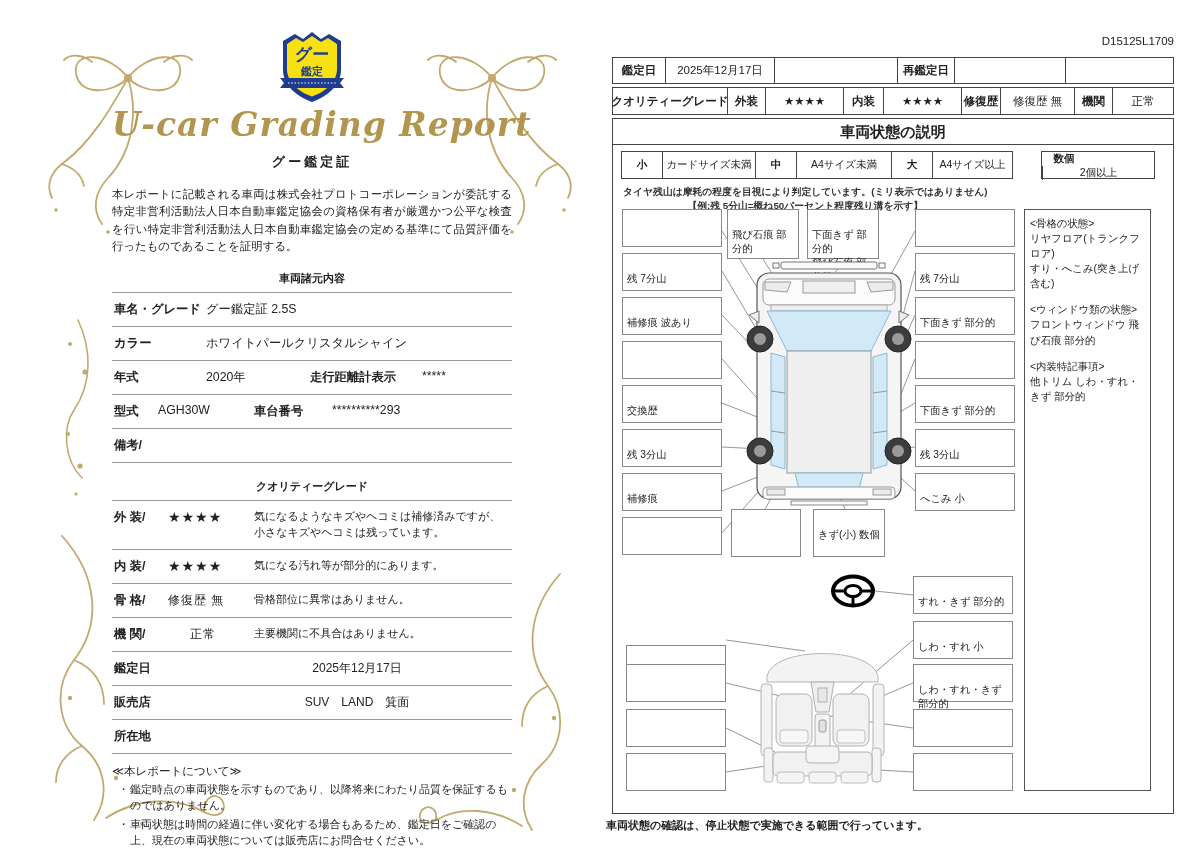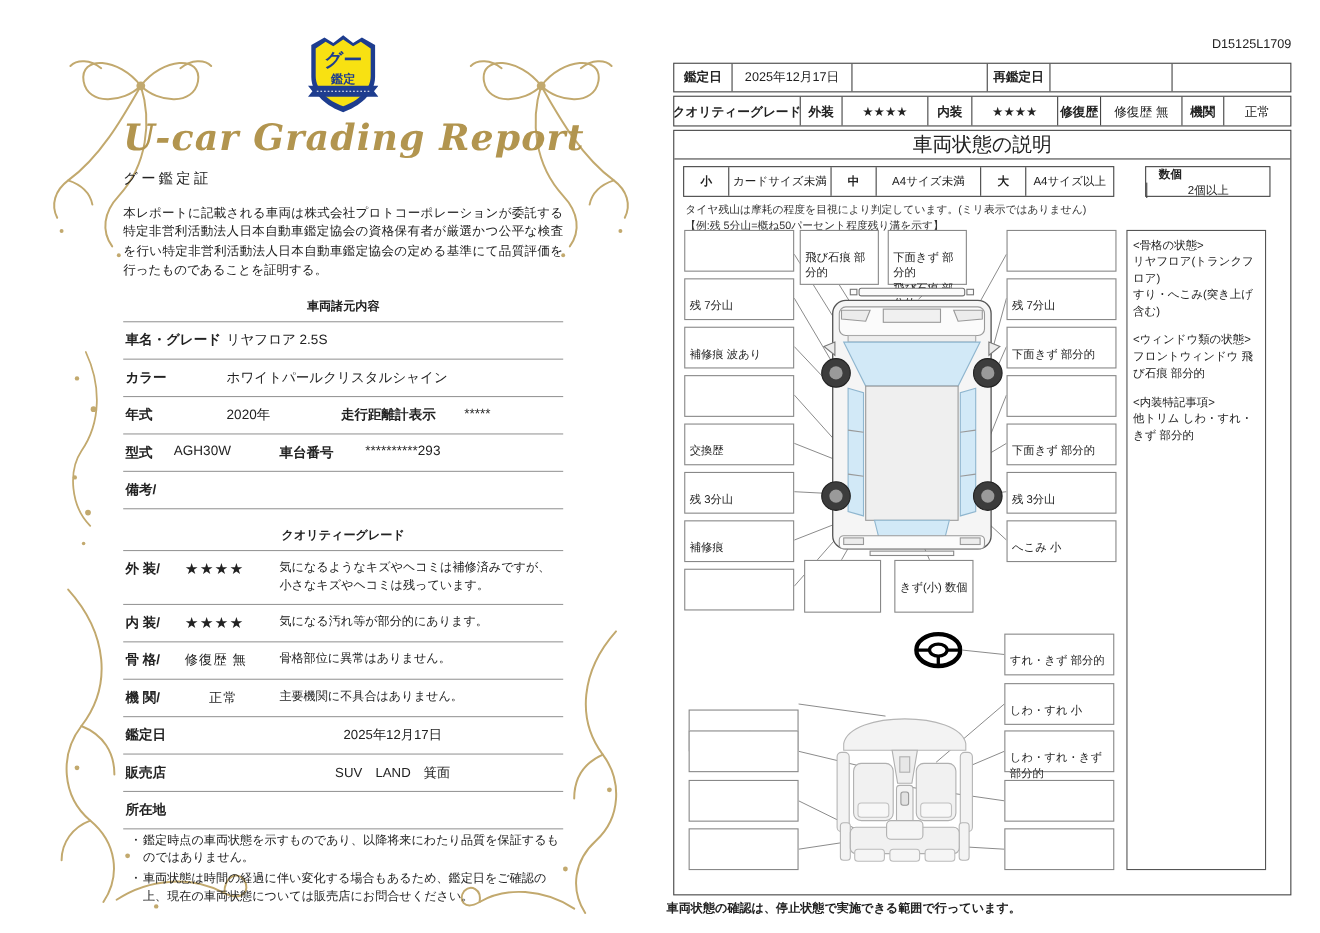--- a/index.html
+++ b/index.html
@@ -5,21 +5,21 @@
   html,body{margin:0;padding:0;}
   body{width:1200px;height:848px;background:#fff;position:relative;
        font-family:"Liberation Sans","DejaVu Sans",sans-serif;color:#222;overflow:hidden;}
   
   .lp{position:absolute;left:50px;top:14px;width:520px;height:820px;}
   .lp-c{position:absolute;left:62px;top:16px;width:400px;}
   .orn{position:absolute;pointer-events:none;}
   .badge{display:block;margin:0 auto;}
   .lp-title{font-family:"DejaVu Serif","Liberation Serif",serif;font-style:italic;font-weight:bold;
             color:#b2954f;font-size:33px;text-align:center;margin-top:1px;letter-spacing:1px;white-space:nowrap;}
-  .lp-cert{font-size:13px;font-weight:normal;letter-spacing:3px;margin-top:9px;}
+  .lp-cert{font-size:13px;font-weight:bold;text-align:center;letter-spacing:3px;margin-top:9px;}
   .lp-intro{font-size:11.4px;line-height:1.52;text-align:justify;margin-top:15px;}
   .sec-title{font-size:11px;font-weight:bold;text-align:center;margin:16px 0 6px;}
   .row{display:flex;border-top:1px solid #999;padding:8px 2px;font-size:12.3px;align-items:flex-start;}
   .row.last{border-bottom:1px solid #999;}
   .lbl{font-weight:bold;flex:none;}
   .qr .stars{font-size:14px;letter-spacing:1px;flex:none;width:86px;}
   .qr .desc{font-size:11px;line-height:1.45;flex:1;}
   .ir .val{flex:1;text-align:center;font-size:12px;}
   .about-t{font-size:11.5px;margin-top:10px;}
   .note{display:flex;font-size:11px;line-height:1.45;margin-top:3px;padding-left:6px;}
@@ -28,26 +28,26 @@
   .rp{position:absolute;left:604px;top:30px;width:576px;height:802px;font-size:11px;}
   .rp-title{position:absolute;top:4px;left:0;right:40px;text-align:center;font-weight:bold;font-size:12.5px;}
   .rp-id{position:absolute;top:5px;right:6px;font-size:11.5px;}
   .tbl{position:absolute;left:8px;width:560px;border:1.5px solid #444;display:flex;background:#fff;}
   .tbl .c{border-left:1px solid #444;display:flex;align-items:center;justify-content:center;
           font-size:11.5px;overflow:hidden;white-space:nowrap;}
   .tbl .c:first-child{border-left:none;}
   .tbl .h{font-weight:bold;}
   .cond{position:absolute;left:8px;top:88px;width:560px;height:694px;border:1.5px solid #444;background:#fff;}
   .cond-title{height:25px;line-height:25px;border-bottom:1.5px solid #444;text-align:center;
-              font-weight:normal;font-size:18px;}
+              font-weight:bold;font-size:15px;}
   .lgd{position:absolute;border:1.5px solid #444;display:flex;height:26px;background:#fff;}
   .lgd .c{border-left:1px solid #444;display:flex;align-items:center;justify-content:center;font-size:10.5px;}
   .lgd .c:first-child{border-left:none;}
   .lgd .k{font-weight:bold;}
-  .tire-note{position:absolute;left:10px;top:66px;font-size:9.8px;line-height:1.45;font-weight:normal;color:#333;}
+  .tire-note{position:absolute;left:10px;top:66px;font-size:9.8px;line-height:1.45;font-weight:bold;color:#333;text-align:center;}
   .cbox{position:absolute;border:1px solid #888;background:#fff;font-size:10.3px;
         padding:18px 4px;line-height:1.35;box-sizing:border-box;}
   .panel{position:absolute;border:1.5px solid #555;background:#fff;font-size:10.4px;
          line-height:1.45;padding:6px 5px;box-sizing:border-box;}
   .panel .grp{margin-bottom:11px;}
   .lines{position:absolute;left:0;top:0;pointer-events:none;}
   .rp-foot{position:absolute;left:2px;top:788px;font-size:11px;font-weight:bold;}
 </style>
 </head>
 <body>
@@ -125,21 +125,21 @@
     </svg>
 
     <div class="lp-title">U-car Grading Report</div>
     <div class="lp-cert">グー鑑定証</div>
     <div class="lp-intro">本レポートに記載される車両は株式会社プロトコーポレーションが委託する特定非営利活動法人日本自動車鑑定協会の資格保有者が厳選かつ公平な検査を行い特定非営利活動法人日本自動車鑑定協会の定める基準にて品質評価を行ったものであることを証明する。</div>
 
     <div class="sec-title">車両諸元内容</div>
 
     <div class="row">
       <span class="lbl" style="width:92px">車名・グレード</span>
-      <span>リヤフロア 2.5S</span>
+      <span>グー鑑定証 2.5S</span>
     </div>
     <div class="row">
       <span class="lbl" style="width:92px">カラー</span>
       <span>ホワイトパールクリスタルシャイン</span>
     </div>
     <div class="row">
       <span class="lbl" style="width:92px">年式</span>
       <span style="width:104px">2020年</span>
       <span class="lbl" style="width:112px">走行距離計表示</span>
       <span>*****</span>
@@ -182,20 +182,21 @@
       <span class="val">2025年12月17日</span>
     </div>
     <div class="row ir">
       <span class="lbl" style="width:90px">販売店</span>
       <span class="val">SUV　LAND　箕面</span>
     </div>
     <div class="row ir last">
       <span class="lbl" style="width:90px">所在地</span>
     </div>
 
+    <div class="about-t">≪本レポートについて≫</div>
     <div class="note">
         <span class="b">・</span>
         <span>鑑定時点の車両状態を示すものであり、以降将来にわたり品質を保証するものではありません。</span>
       </div>
     <div class="note">
         <span class="b">・</span>
         <span>車両状態は時間の経過に伴い変化する場合もあるため、鑑定日をご確認の上、現在の車両状態については販売店にお問合せください。</span>
       </div>
 
   </div>

